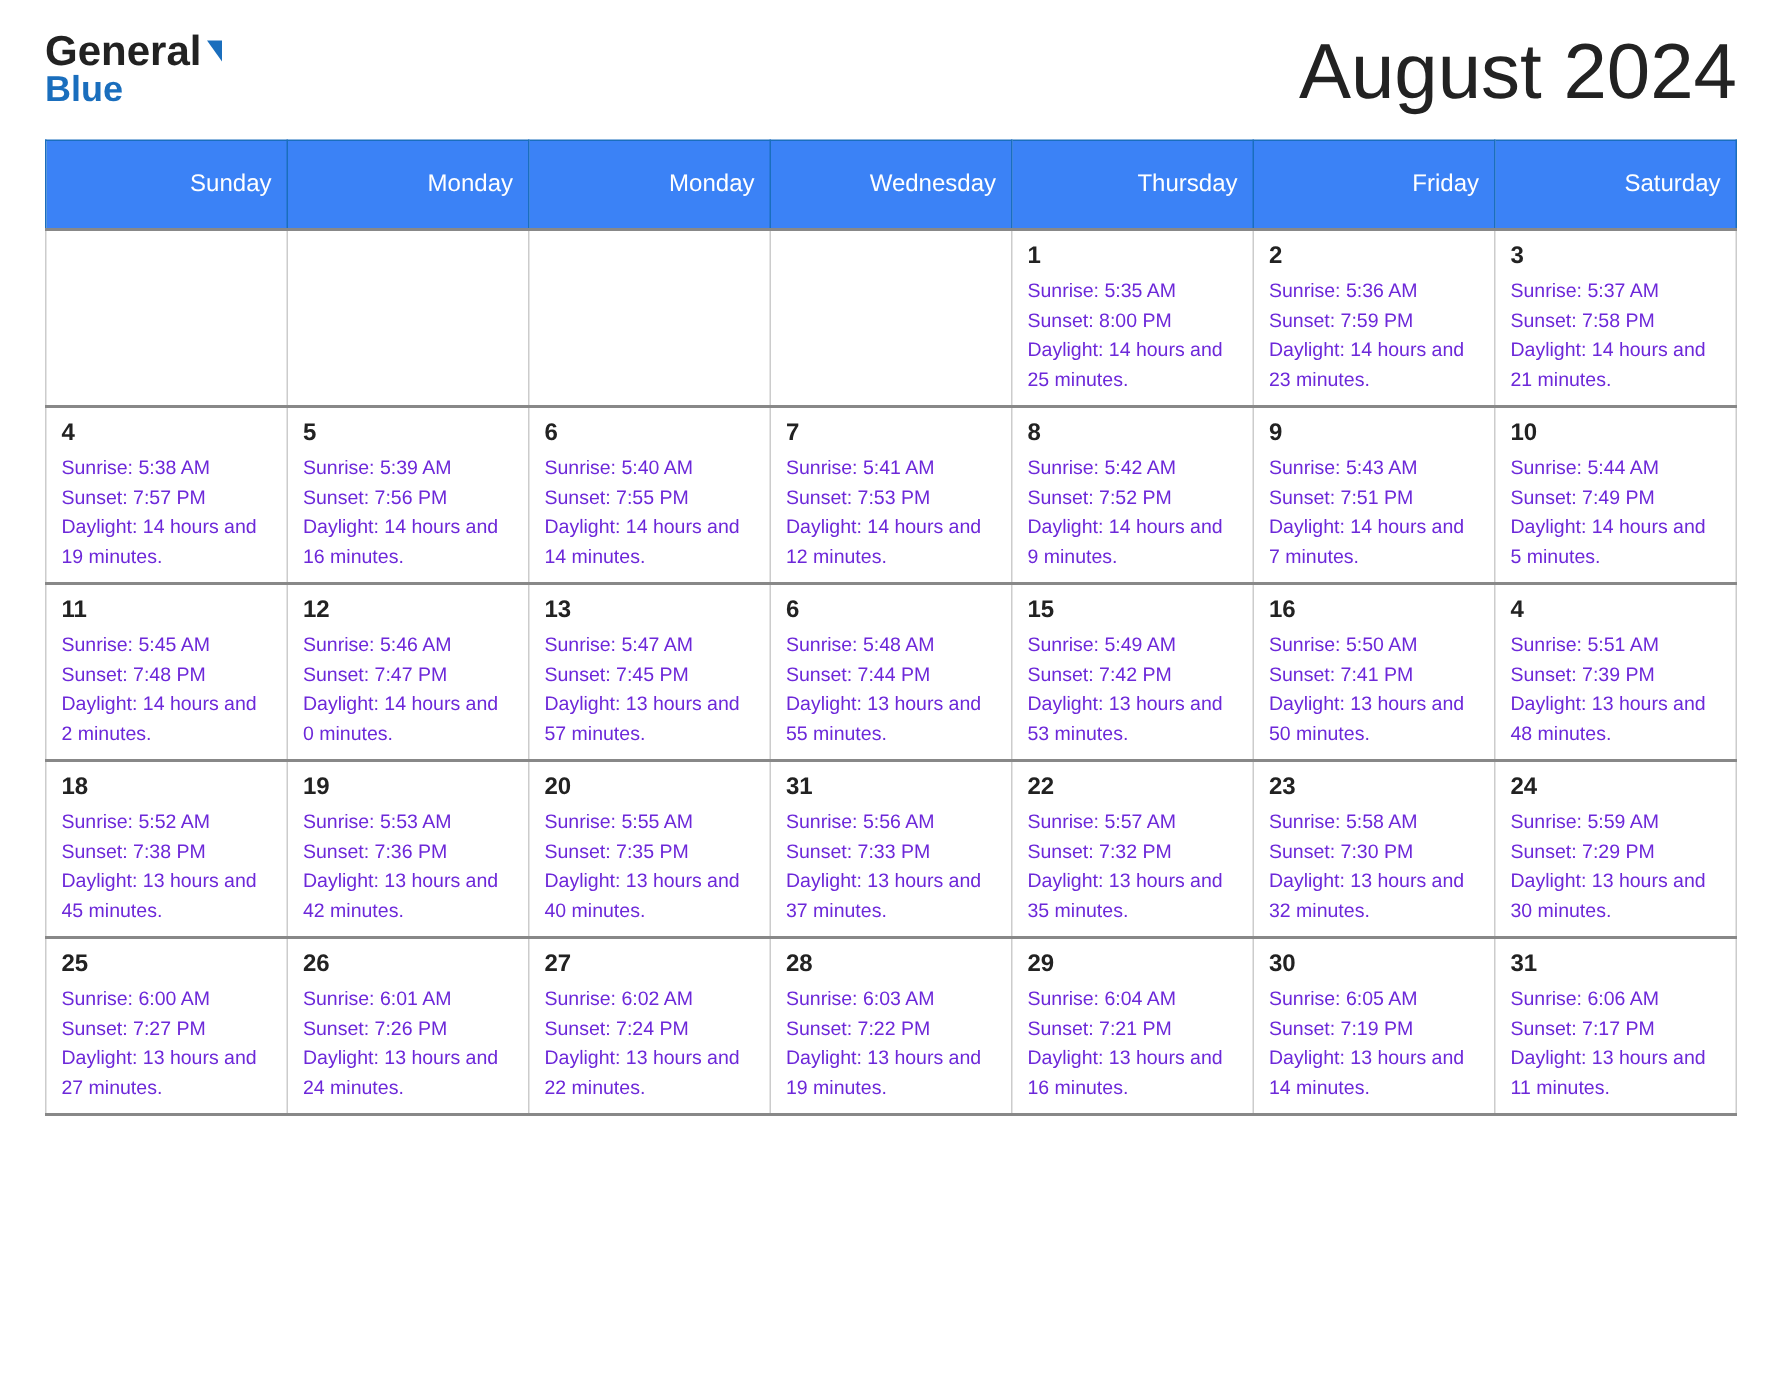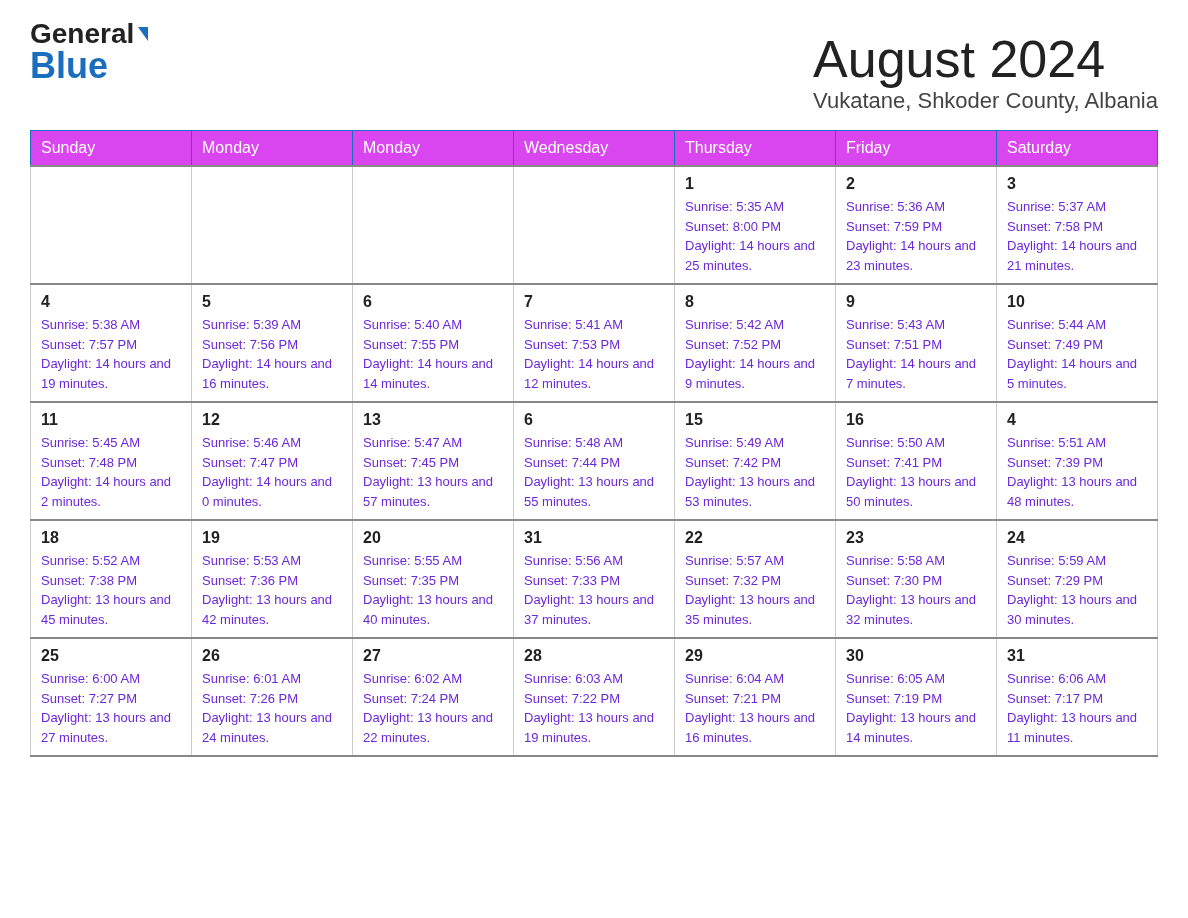--- a/index.html
+++ b/index.html
@@ -22,66 +22,65 @@
       flex-direction: column;
       align-items: flex-start;
     }
     .logo-general {
       font-size: 28px;
       font-weight: bold;
       color: #222;
       line-height: 1;
     }
     .logo-blue {
-      font-size: 36px;
+      font-size: 24px;
       font-weight: bold;
       color: #1a6ebd;
       line-height: 1;
     }
     .logo-triangle {
       display: inline-block;
       width: 0;
       height: 0;
       border-left: 10px solid transparent;
       border-right: 0px solid transparent;
       border-top: 14px solid #1a6ebd;
       margin-left: 4px;
       vertical-align: middle;
     }
     .logo-line {
       display: flex;
       align-items: center;
     }
     .title-section {
-      text-align: left;
-      margin-top: 11px;
+      text-align: right;
     }
     .month-title {
       font-size: 52px;
       font-weight: 300;
       color: #222;
       line-height: 1.1;
     }
     .location-title {
       font-size: 22px;
       color: #444;
       font-weight: normal;
     }
     .calendar {
       width: 100%;
       border-collapse: collapse;
       border: 1px solid #aaa;
     }
     .calendar th {
-      background: #d946ef;
+      background: #3b82f6;
       color: #fff;
       font-size: 16px;
       font-weight: normal;
-      padding: 8px 10px;
-      text-align: left;
+      padding: 20px 10px;
+      text-align: right;
       border: 1px solid #1a6ebd;
     }
     .calendar td {
       vertical-align: top;
       border: 1px solid #ccc;
       padding: 8px 10px;
       width: 14.28%;
       min-height: 100px;
     }
     .day-number {
@@ -111,21 +110,20 @@
     <div class="logo-line">
       <span class="logo-general">General</span>
       <span class="logo-triangle"></span>
     </div>
     <div class="logo-line">
       <span class="logo-blue">Blue</span>
     </div>
   </div>
   <div class="title-section">
     <div class="month-title">August 2024</div>
-    <div class="location-title">Vukatane, Shkoder County, Albania</div>
   </div>
 </div>
 
 <table class="calendar">
   <thead>
     <tr>
     <th>Sunday</th>
         <th>Monday</th>
         <th>Monday</th>
         <th>Wednesday</th>

